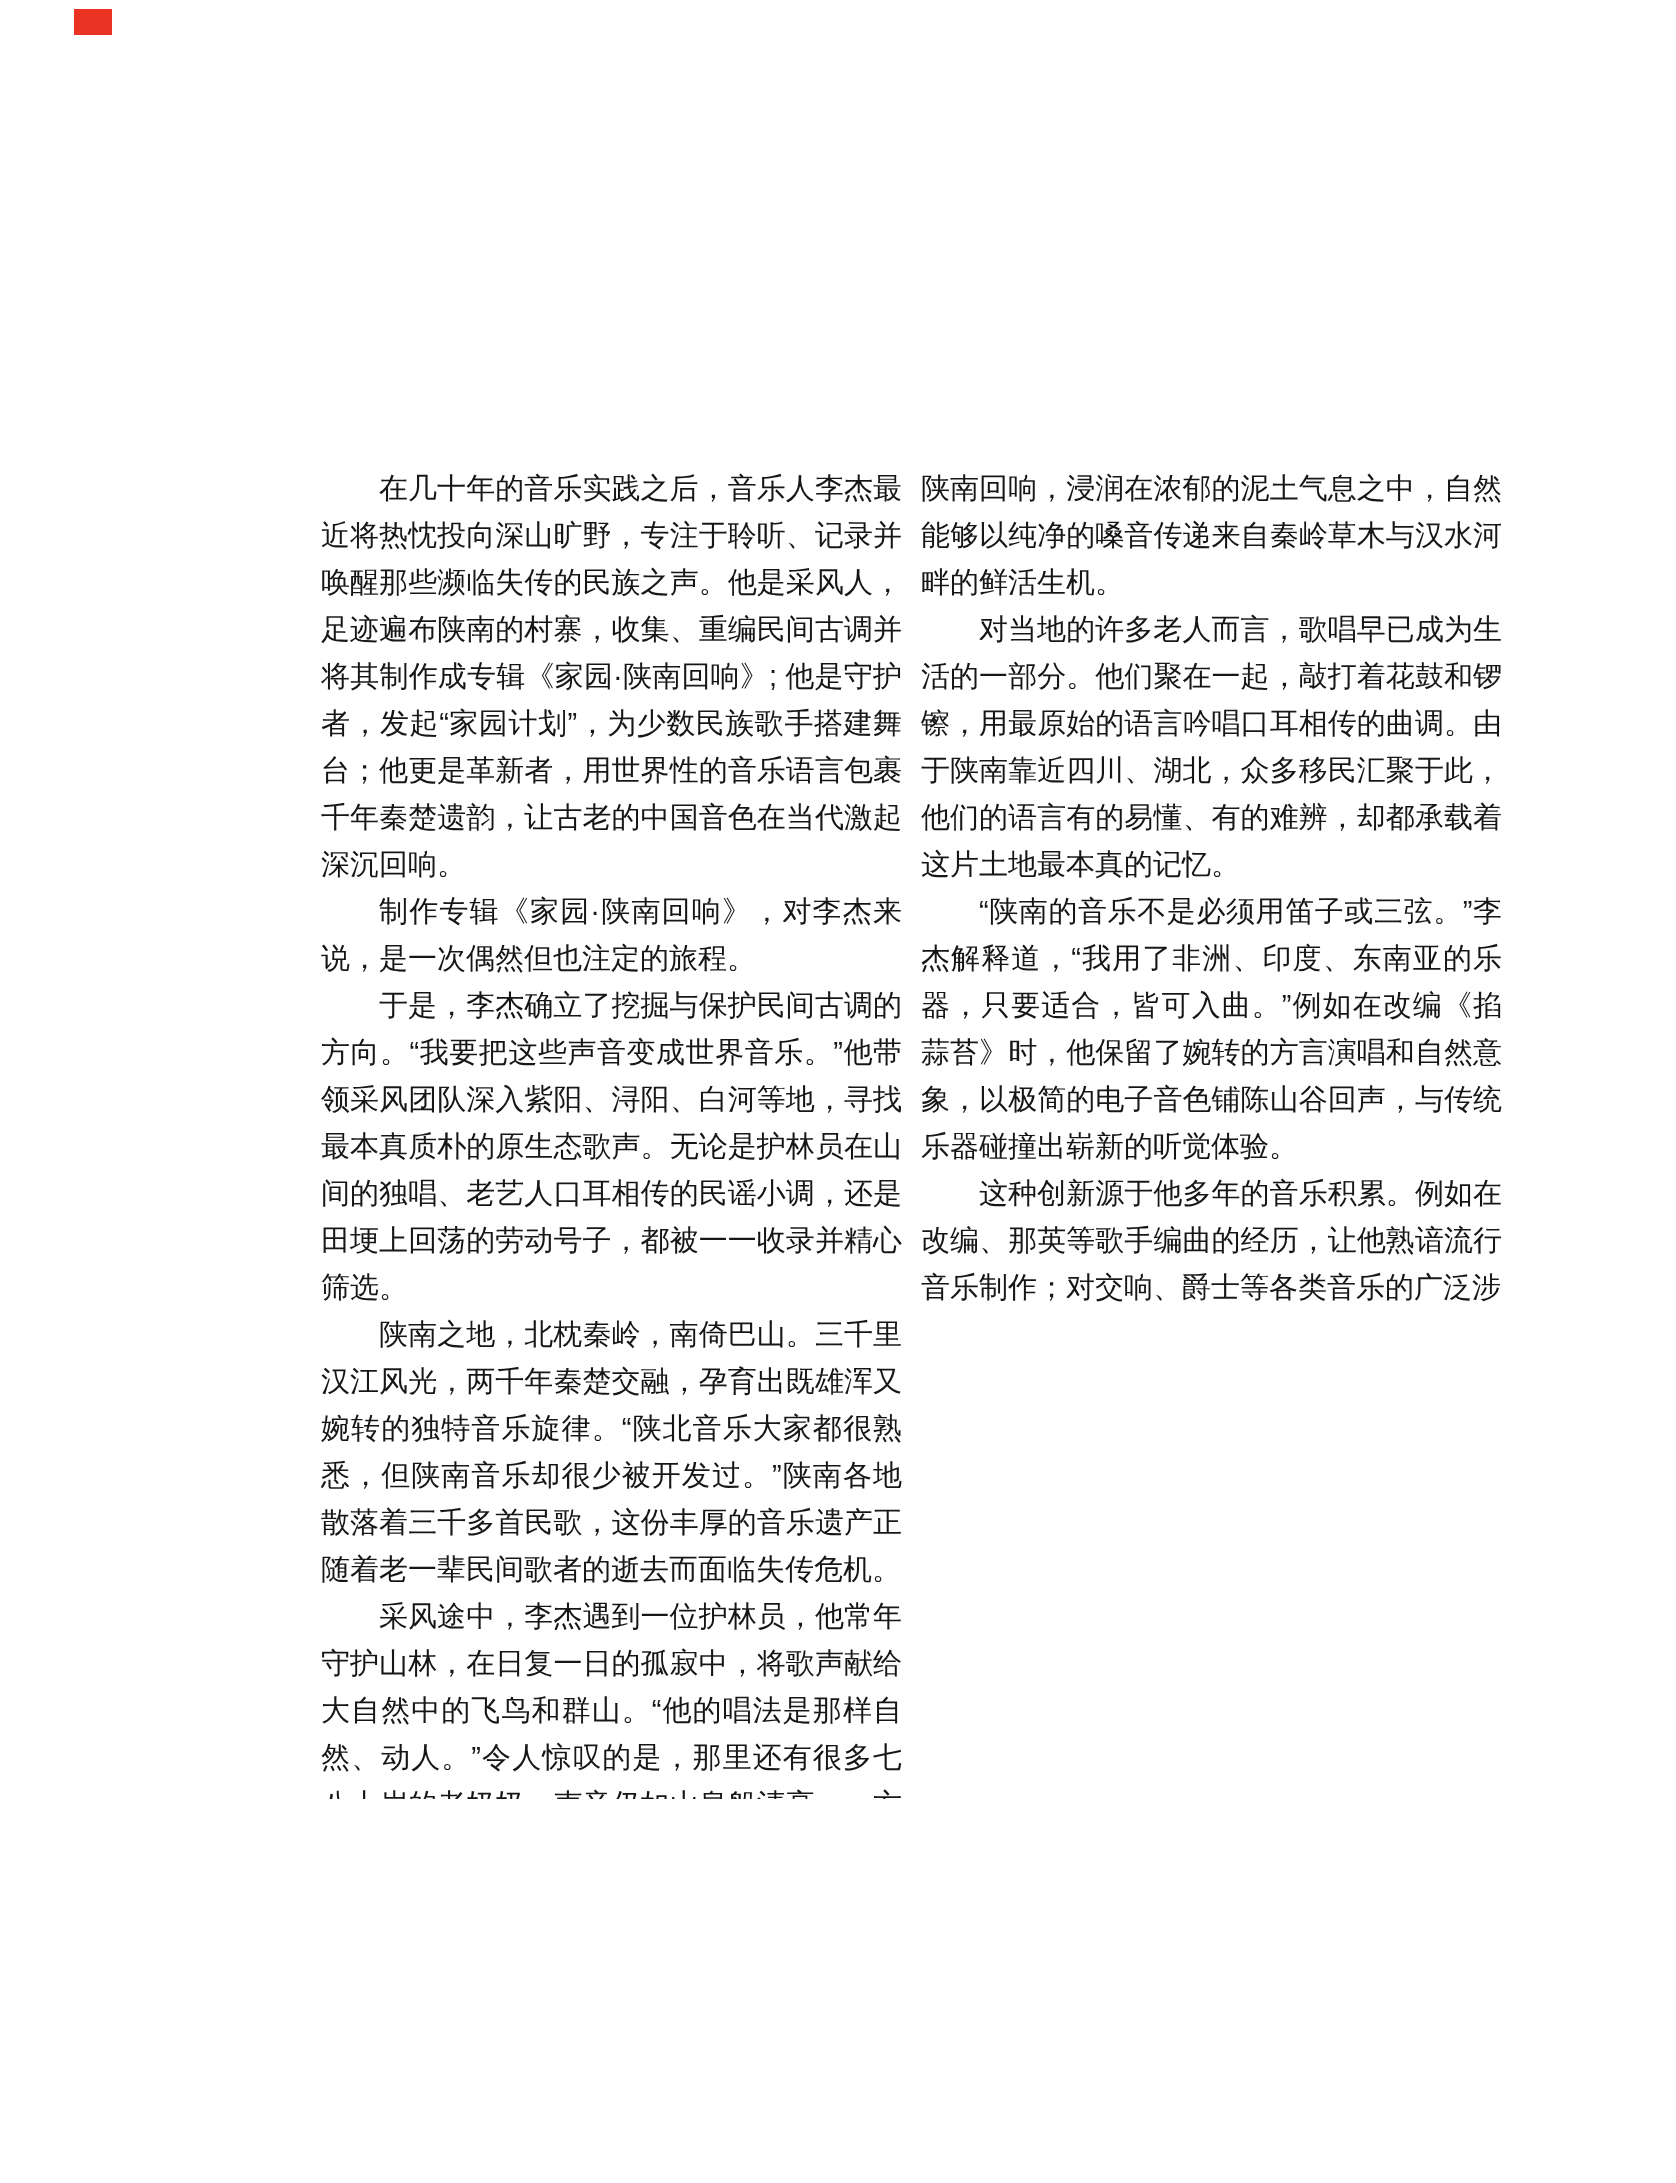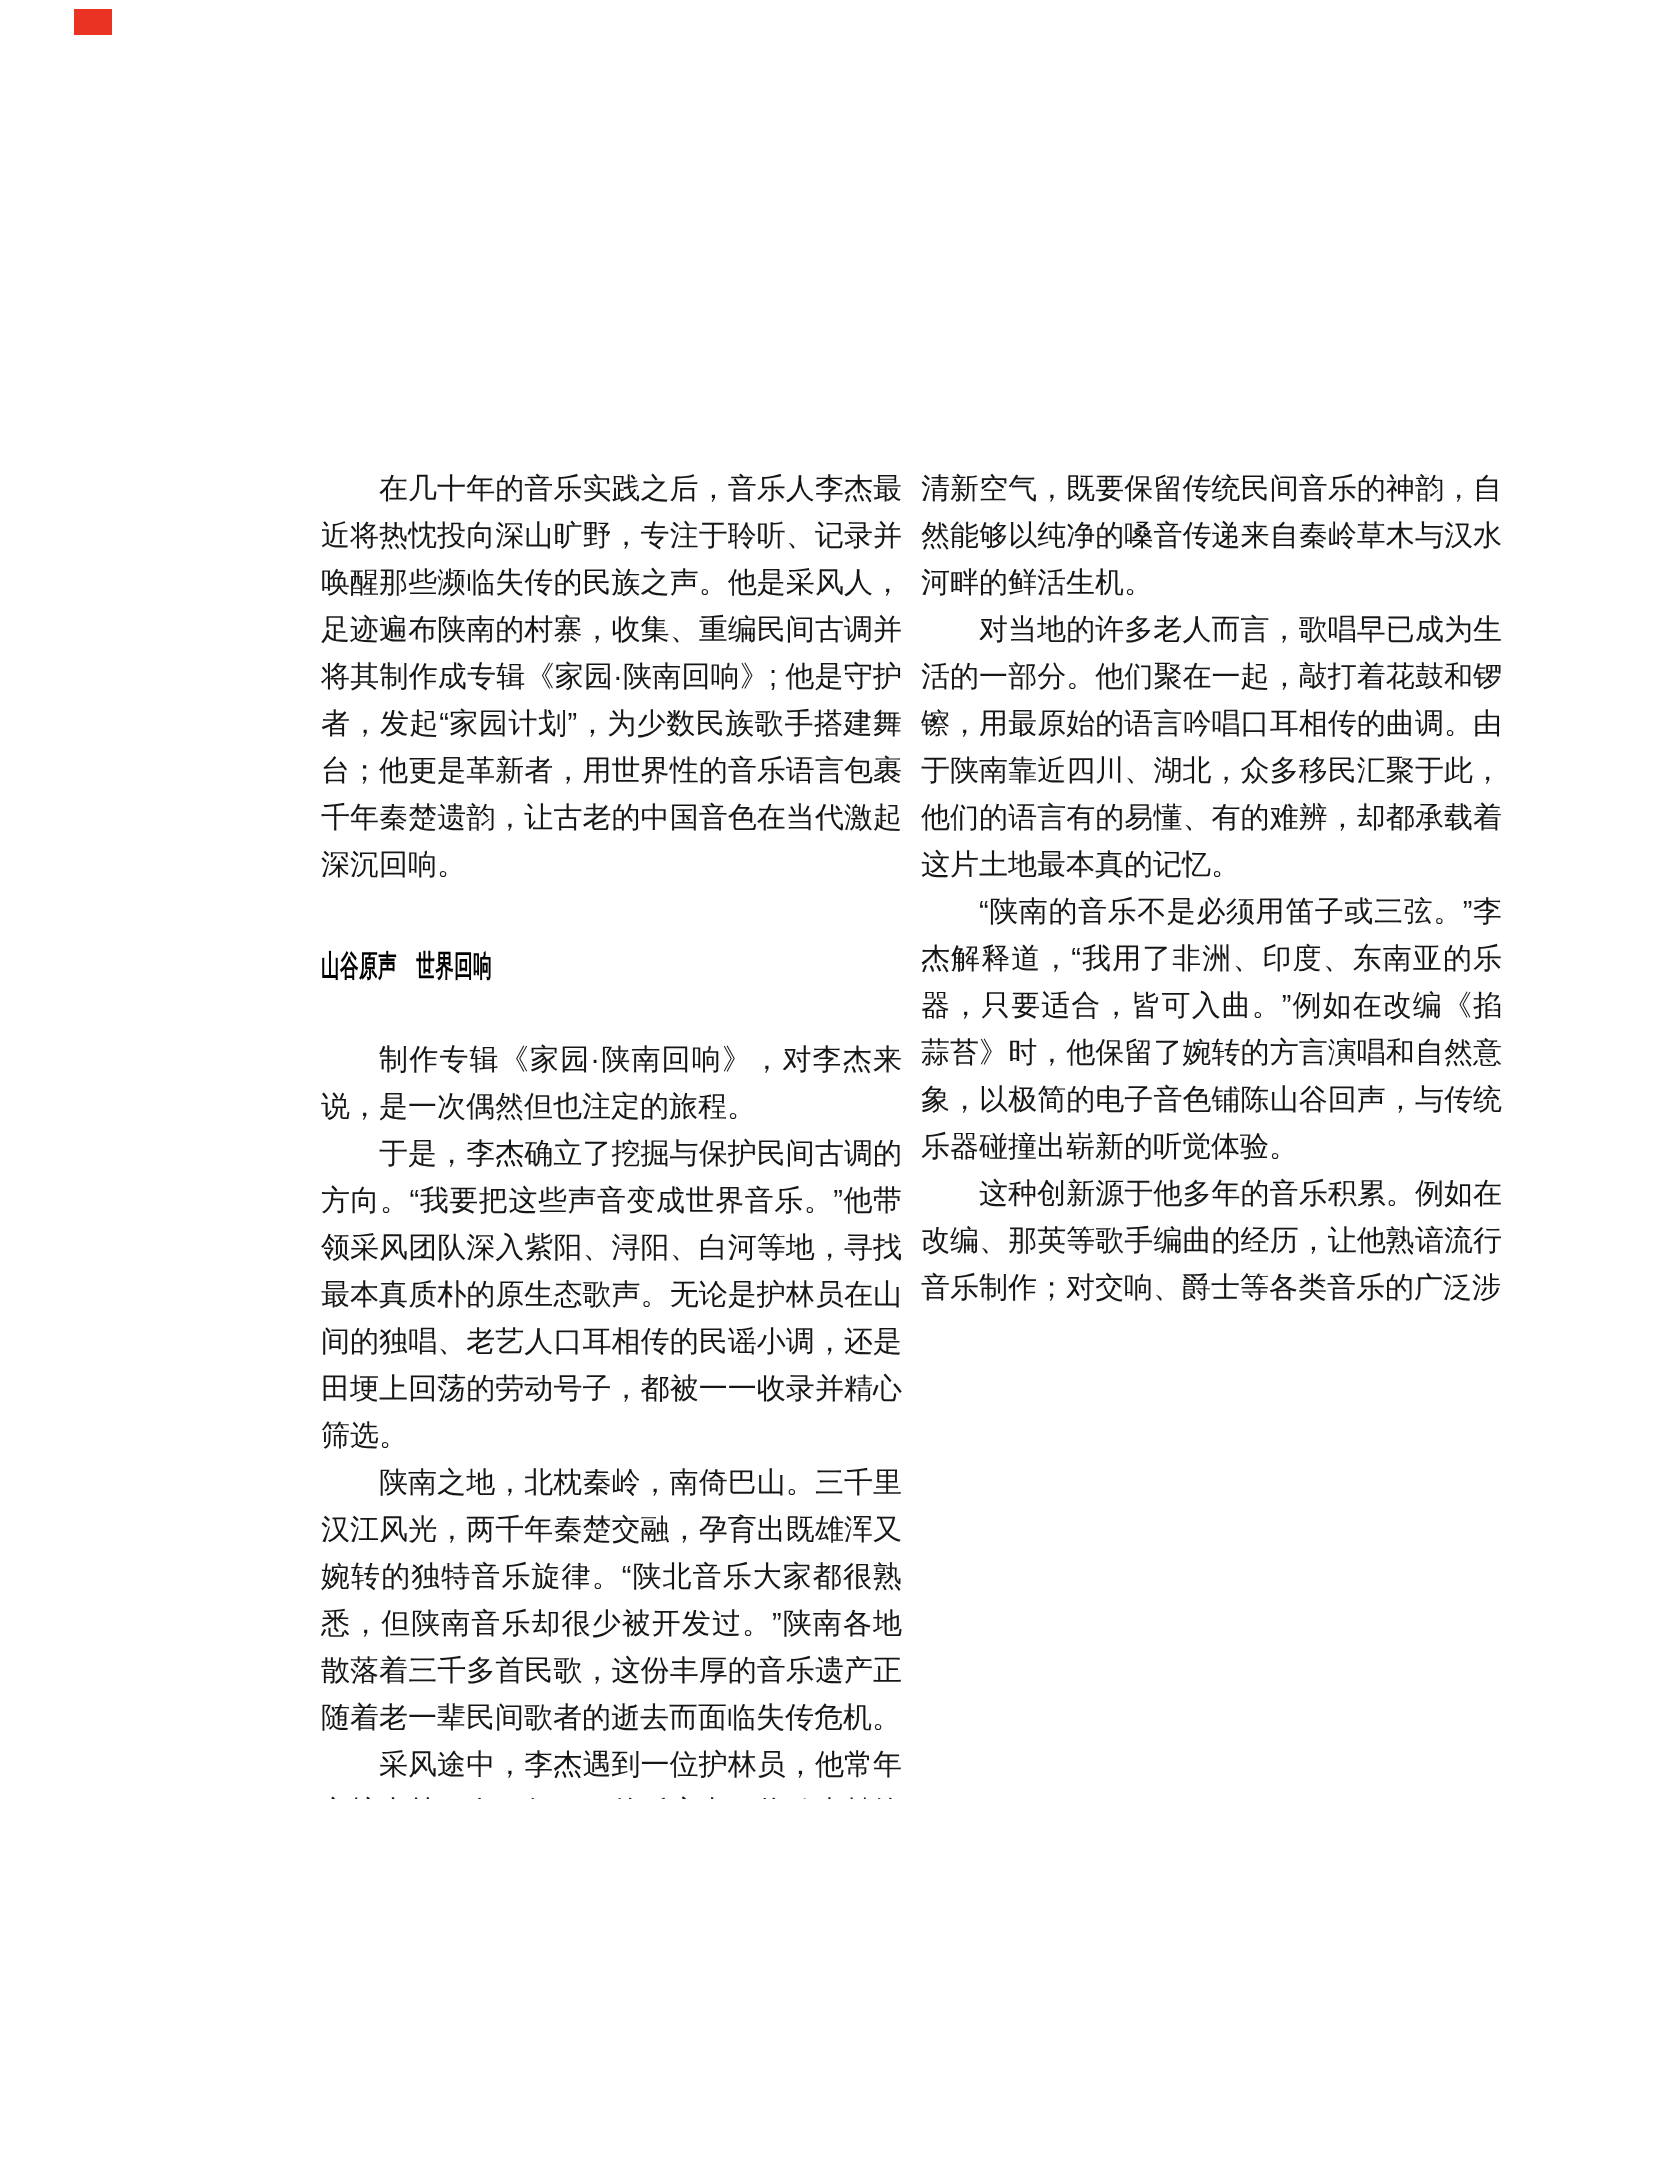--- a/index.html
+++ b/index.html
@@ -68,29 +68,28 @@
 </style>
 </head>
 <body>
 
 <div class="page">
 
   <div class="corner-mark" style="background: rgb(234, 51, 35);"></div>
 
   <div class="col col-left">
     <p class="indent">在几十年的音乐实践之后，音乐人李杰最近将热忱投向深山旷野，专注于聆听、记录并唤醒那些濒临失传的民族之声。他是采风人，足迹遍布陕南的村寨，收集、重编民间古调并将其制作成专辑《家园·陕南回响》; 他是守护者，发起“家园计划”，为少数民族歌手搭建舞台；他更是革新者，用世界性的音乐语言包裹千年秦楚遗韵，让古老的中国音色在当代激起深沉回响。</p>
-    <h2 class="section-heading"><span class="cond">山谷原声　世界回响</span></h2>
     <p class="indent">制作专辑《家园·陕南回响》，对李杰来说，是一次偶然但也注定的旅程。</p>
     <p class="indent">于是，李杰确立了挖掘与保护民间古调的方向。“我要把这些声音变成世界音乐。”他带领采风团队深入紫阳、浔阳、白河等地，寻找最本真质朴的原生态歌声。无论是护林员在山间的独唱、老艺人口耳相传的民谣小调，还是田埂上回荡的劳动号子，都被一一收录并精心筛选。</p>
     <p class="indent">陕南之地，北枕秦岭，南倚巴山。三千里汉江风光，两千年秦楚交融，孕育出既雄浑又婉转的独特音乐旋律。“陕北音乐大家都很熟悉，但陕南音乐却很少被开发过。”陕南各地散落着三千多首民歌，这份丰厚的音乐遗产正随着老一辈民间歌者的逝去而面临失传危机。</p>
     <p class="indent">采风途中，李杰遇到一位护林员，他常年守护山林，在日复一日的孤寂中，将歌声献给大自然中的飞鸟和群山。“他的唱法是那样自然、动人。”令人惊叹的是，那里还有很多七八十岁的老奶奶，声音仍如山泉般清亮。一方水土养一方腔，生活在这里的人们，呼吸着</p>
   </div>
 
   <div class="col col-right">
-    <p>清新空气，既要保留传统民间音乐的神韵，自然能够以纯净的嗓音传递来自秦岭草木与汉水河畔的鲜活生机。</p>
+    <p>陕南回响，浸润在浓郁的泥土气息之中，自然能够以纯净的嗓音传递来自秦岭草木与汉水河畔的鲜活生机。</p>
     <p class="indent">对当地的许多老人而言，歌唱早已成为生活的一部分。他们聚在一起，敲打着花鼓和锣镲，用最原始的语言吟唱口耳相传的曲调。由于陕南靠近四川、湖北，众多移民汇聚于此，他们的语言有的易懂、有的难辨，却都承载着这片土地最本真的记忆。</p>
     <p class="indent">“陕南的音乐不是必须用笛子或三弦。”李杰解释道，“我用了非洲、印度、东南亚的乐器，只要适合，皆可入曲。”例如在改编《掐蒜苔》时，他保留了婉转的方言演唱和自然意象，以极简的电子音色铺陈山谷回声，与传统乐器碰撞出崭新的听觉体验。</p>
     <p class="indent">这种创新源于他多年的音乐积累。例如在改编、那英等歌手编曲的经历，让他熟谙流行音乐制作；对交响、爵士等各类音乐的广泛涉</p>
   </div>
 
   <div class="footer-folio">NCPA 75</div>
 
 </div>
 
 

